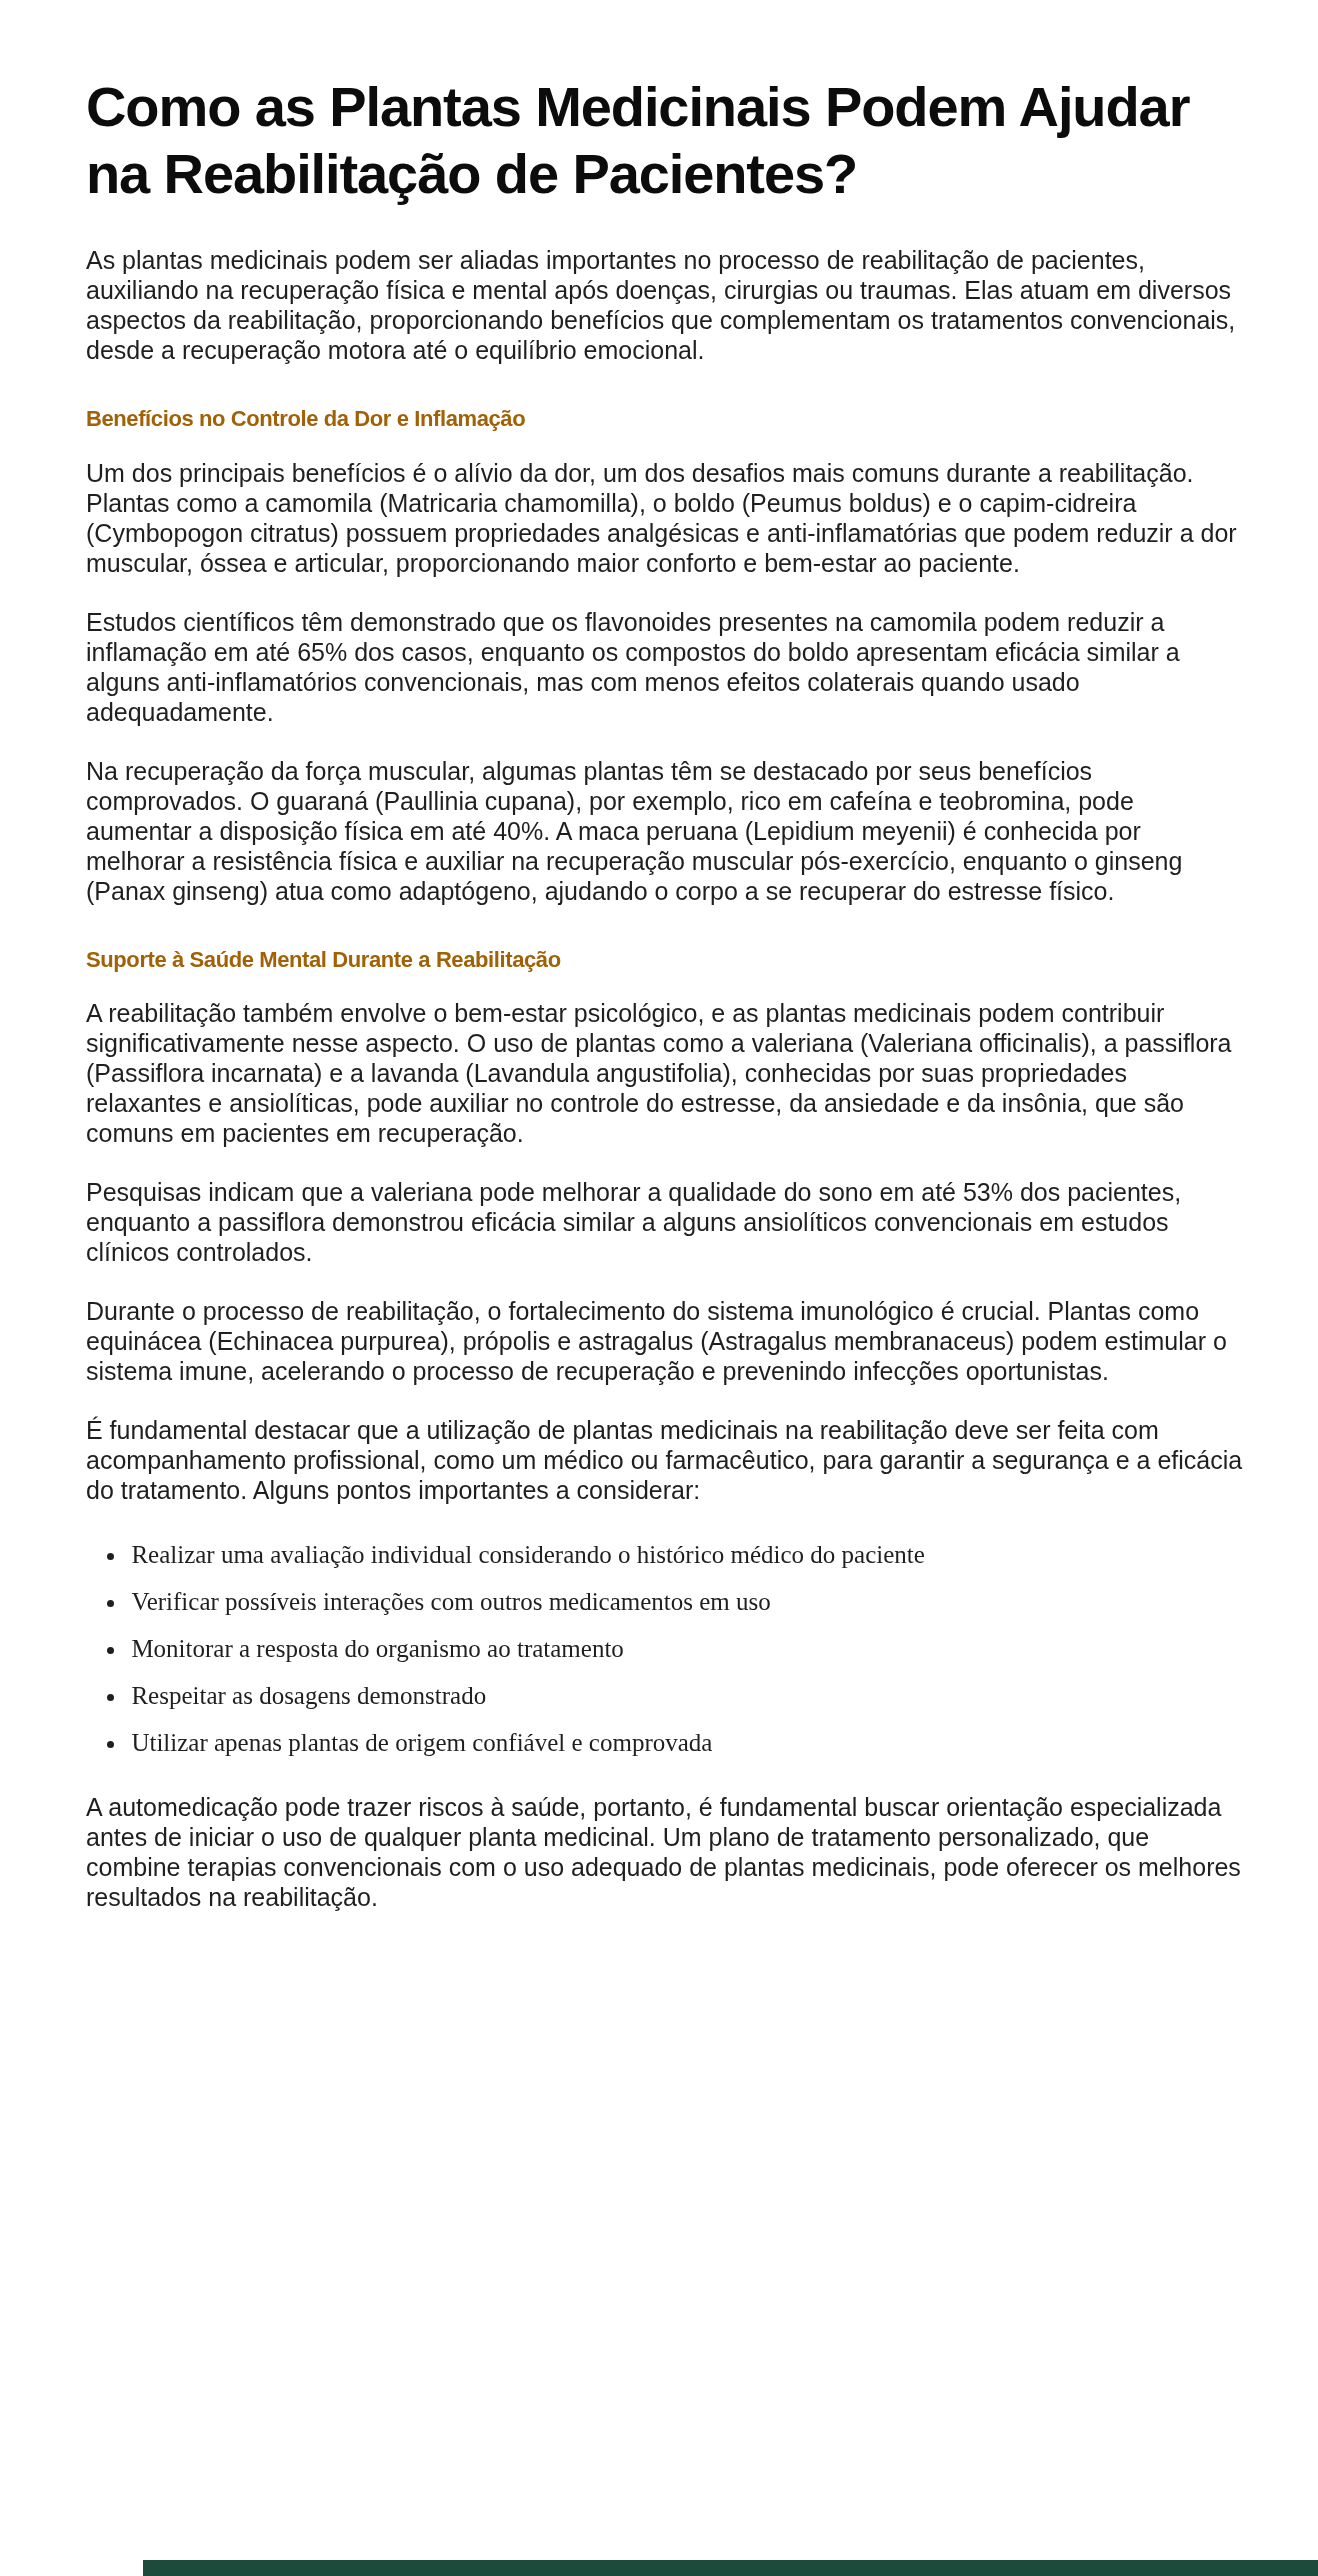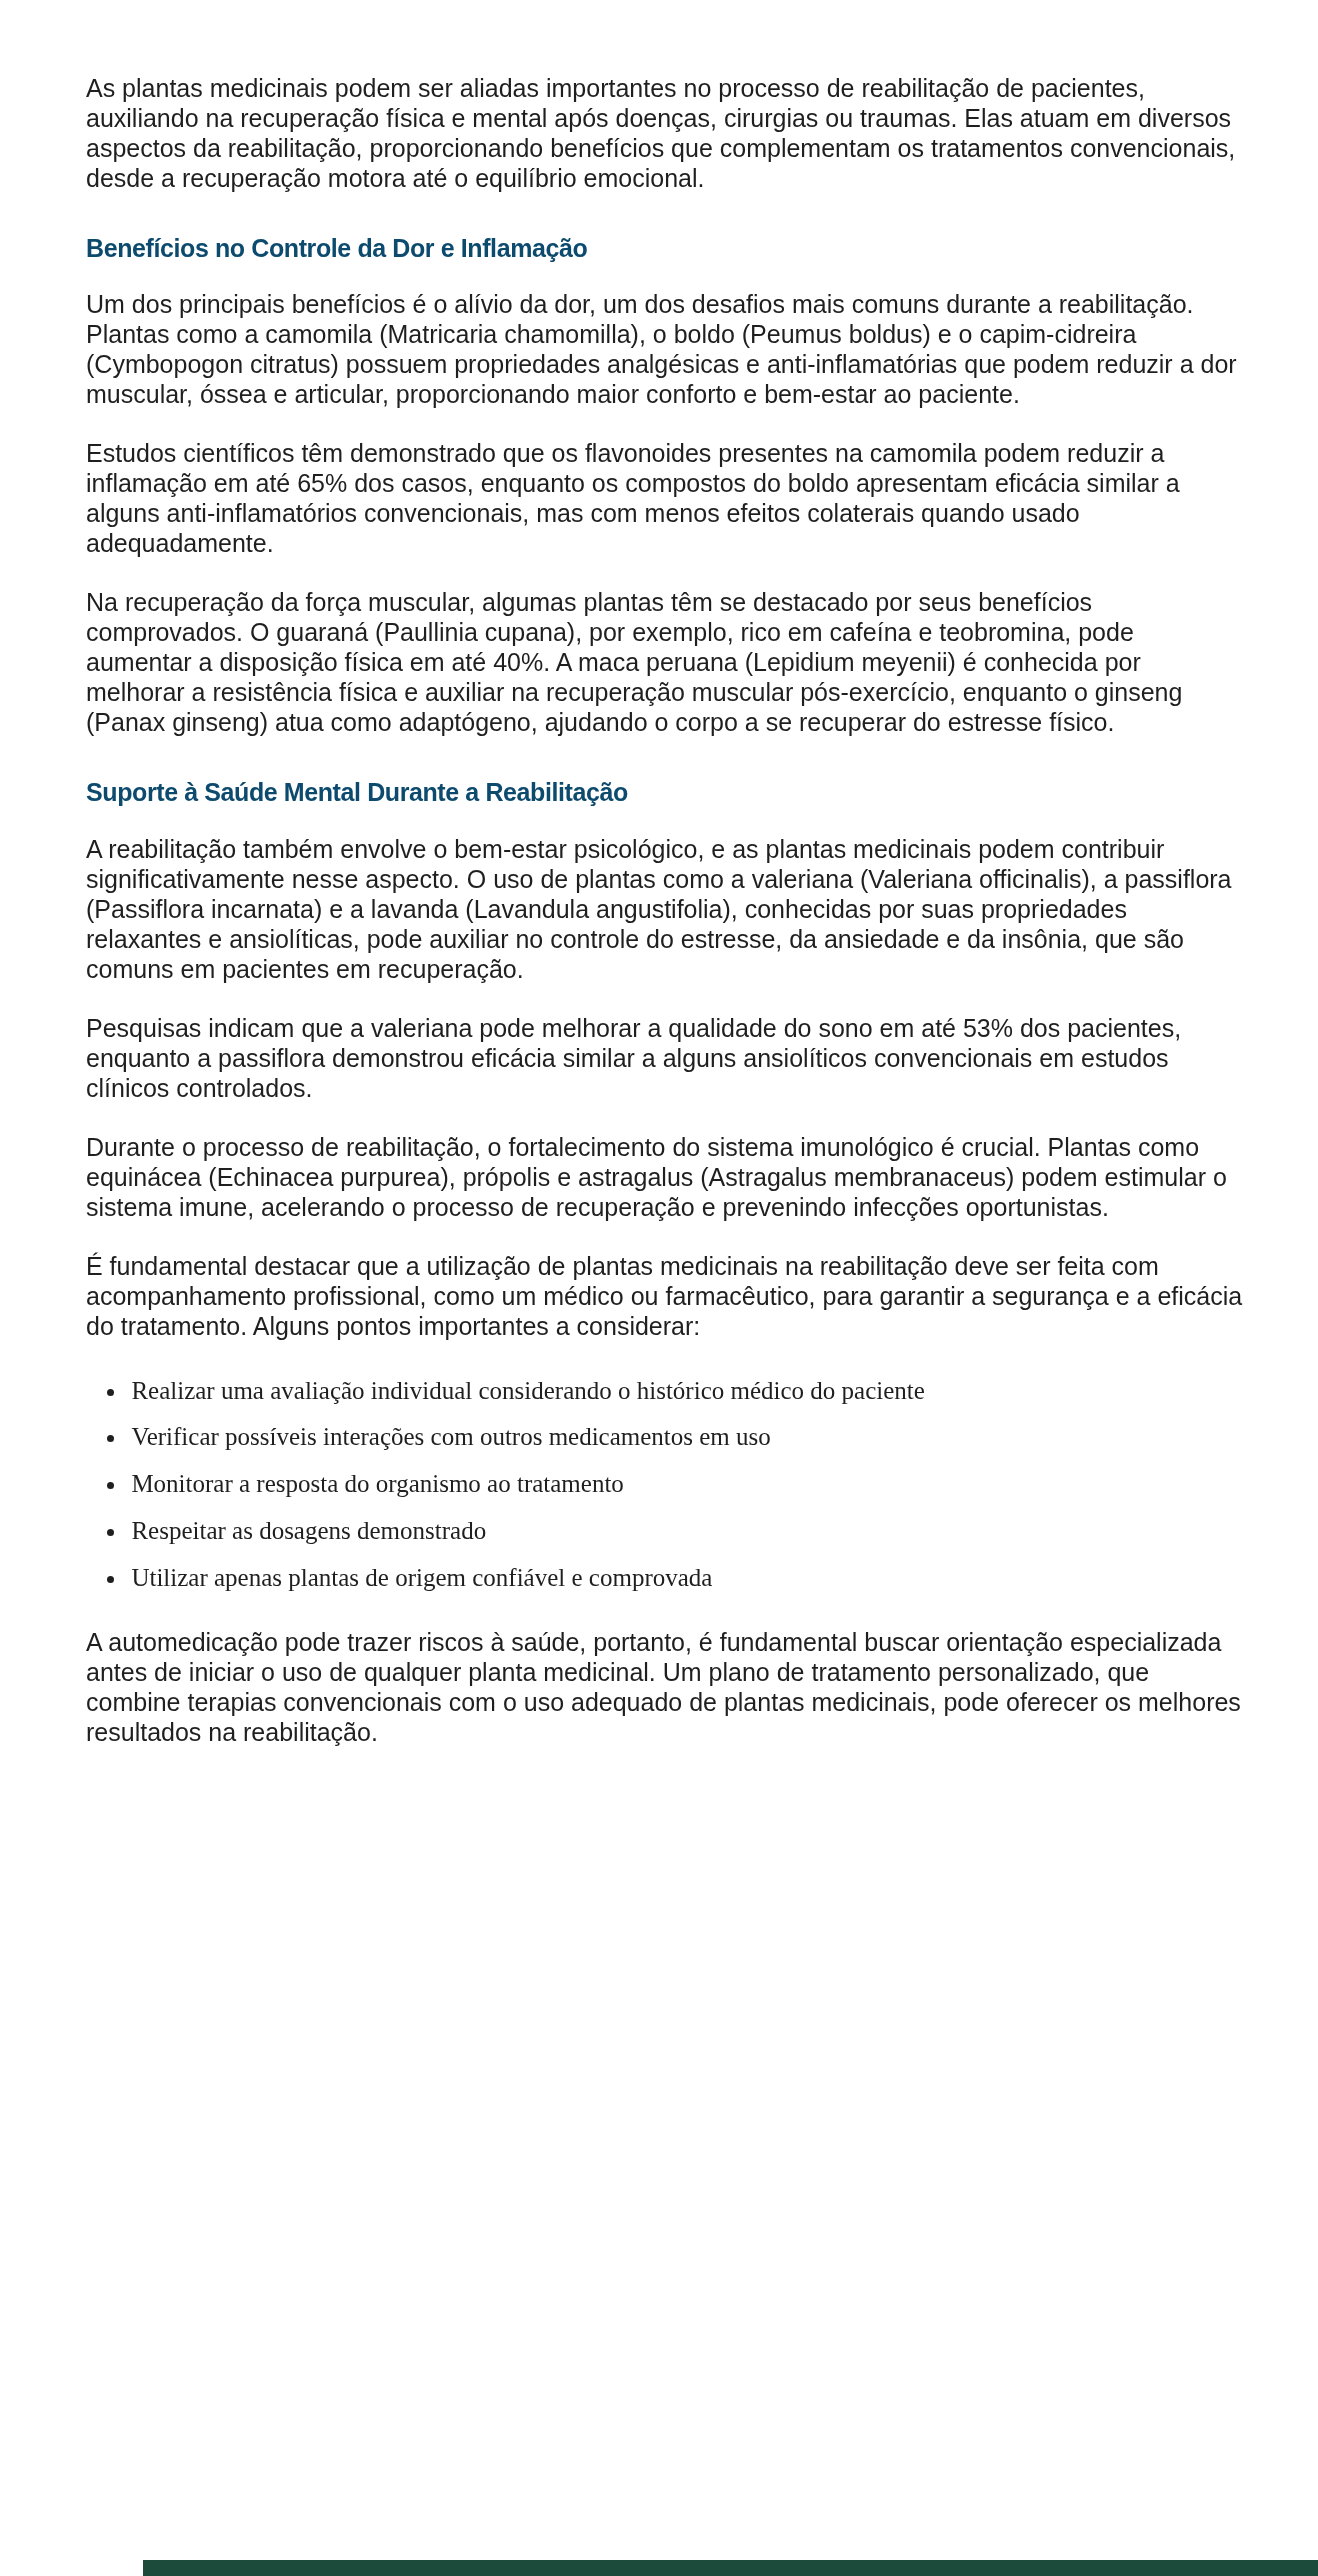--- a/index.html
+++ b/index.html
@@ -23,25 +23,25 @@
   h1 {
     margin: 0 0 38px 0;
     font-size: 56px;
     line-height: 1.2;
     font-weight: 700;
     letter-spacing: -1.1px;
     color: #0c0c0c;
   }
   h2 {
     margin: 40px 0 25px 0;
-    font-size: 25px;
+    font-size: 22px;
     line-height: 1.25;
     font-weight: 700;
     letter-spacing: -0.4px;
-    color: #0c4a6e;
+    color: #a16207;
   }
   p {
     margin: 0 0 29px 0;
     font-size: 25px;
     line-height: 30px;
     color: #1f1f1f;
   }
   ul {
     margin: 0 0 29px 0;
     padding-left: 41px;
@@ -66,20 +66,21 @@
     bottom: 0;
     height: 16px;
     background: #1c4b3c; 
   }
 </style>
 </head>
 <body>
 
 <main class="container">
 
+  <h1 data-bind="article.title">Como as Plantas Medicinais Podem Ajudar na Reabilitação de Pacientes?</h1>
 
   <p data-bind="article.intro">As plantas medicinais podem ser aliadas importantes no processo de reabilitação de pacientes, auxiliando na recuperação física e mental após doenças, cirurgias ou traumas. Elas atuam em diversos aspectos da reabilitação, proporcionando benefícios que complementam os tratamentos convencionais, desde a recuperação motora até o equilíbrio emocional.</p>
 
   <section>
     <h2 data-bind="article.sections.0.heading">Benefícios no Controle da Dor e Inflamação</h2>
     <p data-bind="article.sections.0.paragraphs.0">Um dos principais benefícios é o alívio da dor, um dos desafios mais comuns durante a reabilitação. Plantas como a camomila (Matricaria chamomilla), o boldo (Peumus boldus) e o capim-cidreira (Cymbopogon citratus) possuem propriedades analgésicas e anti-inflamatórias que podem reduzir a dor muscular, óssea e articular, proporcionando maior conforto e bem-estar ao paciente.</p>
     <p data-bind="article.sections.0.paragraphs.1">Estudos científicos têm demonstrado que os flavonoides presentes na camomila podem reduzir a inflamação em até 65% dos casos, enquanto os compostos do boldo apresentam eficácia similar a alguns anti-inflamatórios convencionais, mas com menos efeitos colaterais quando usado adequadamente.</p>
   </section>
 
   <section>

